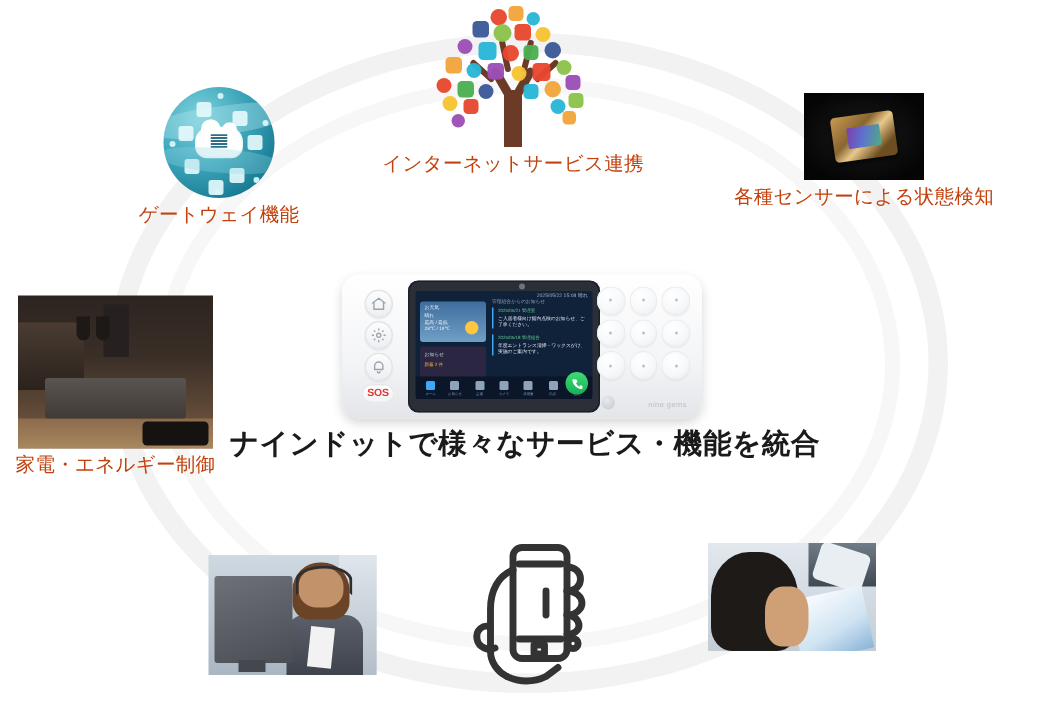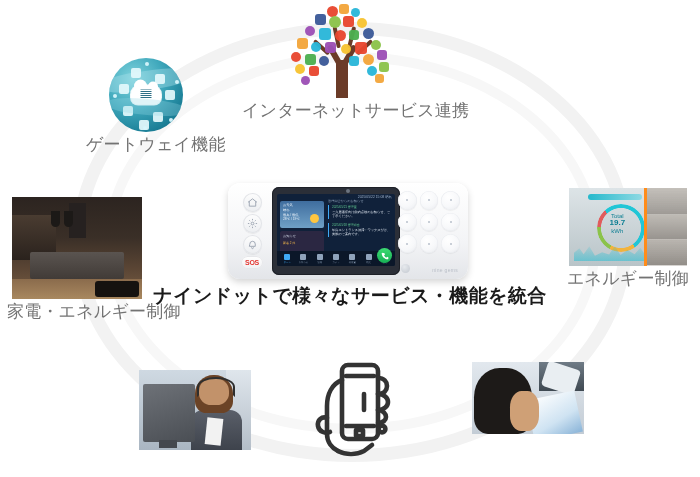--- a/index.html
+++ b/index.html
@@ -39,22 +39,22 @@
     height: 382px;
     border: 10px solid #f7f7f7;
   }
 
   
   .node {
     position: absolute;
     text-align: center;
   }
   .node-label {
-    font-size: 17px;
-    color: #737373;
+    font-size: 13px;
+    color: #c2410c;
     letter-spacing: 0.2px;
     white-space: nowrap;
     line-height: 1.2;
     margin-top: 3px;
   }
   .thumb {
     position: relative;
     overflow: hidden;
     margin: 0 auto;
     background: #ddd;
@@ -648,40 +648,29 @@
       <div class="leaf" style="left:16px;top:62px;width:10px;height:10px;background:#f7c331;"></div>
       <div class="leaf sq" style="left:30px;top:64px;width:10px;height:10px;background:#e8472f;"></div>
       <div class="leaf" style="left:88px;top:64px;width:10px;height:10px;background:#2ab6d9;"></div>
       <div class="leaf sq" style="left:100px;top:60px;width:10px;height:10px;background:#8bc34a;"></div>
       <div class="leaf" style="left:22px;top:74px;width:9px;height:9px;background:#9c4fb5;"></div>
       <div class="leaf sq" style="left:96px;top:72px;width:9px;height:9px;background:#f2a63b;"></div>
     </div>
     <div class="node-label">インターネットサービス連携</div>
   </div>
 
-
-  <div class="node" style="left:563px; top:188px; width:130px;">
-    <div class="thumb energy">
-      <div class="leftpane"></div>
-      <div class="pillbar"></div>
-      <div class="gauge"></div>
-      <div class="gauge-txt">
-          <span>Total</span>
-          <b>19.7</b>
-          <span>kWh</span>
-        </div>
-      <div class="spark"></div>
-      <div class="rightpane">
-        <div class="rp-row" style="top:0;"></div>
-        <div class="rp-row" style="top:33%;"></div>
-        <div class="rp-row" style="top:66%;"></div>
-      </div>
+  <div class="node" style="left:466px; top:62px; width:220px;">
+    <div class="thumb chip-img">
+      <div class="chip-body">
+          <div class="chip-die"></div>
+        </div>
     </div>
-    <div class="node-label">エネルギー制御</div>
+    <div class="node-label">各種センサーによる状態検知</div>
   </div>
+
 
   <div class="node" style="left:458px; top:362px; width:140px;">
     <div class="thumb offline">
       <div class="panel"></div>
       <div class="arm"></div>
       <div class="doc"></div>
       <div class="head"></div>
       <div class="face"></div>
     </div>
   </div>

